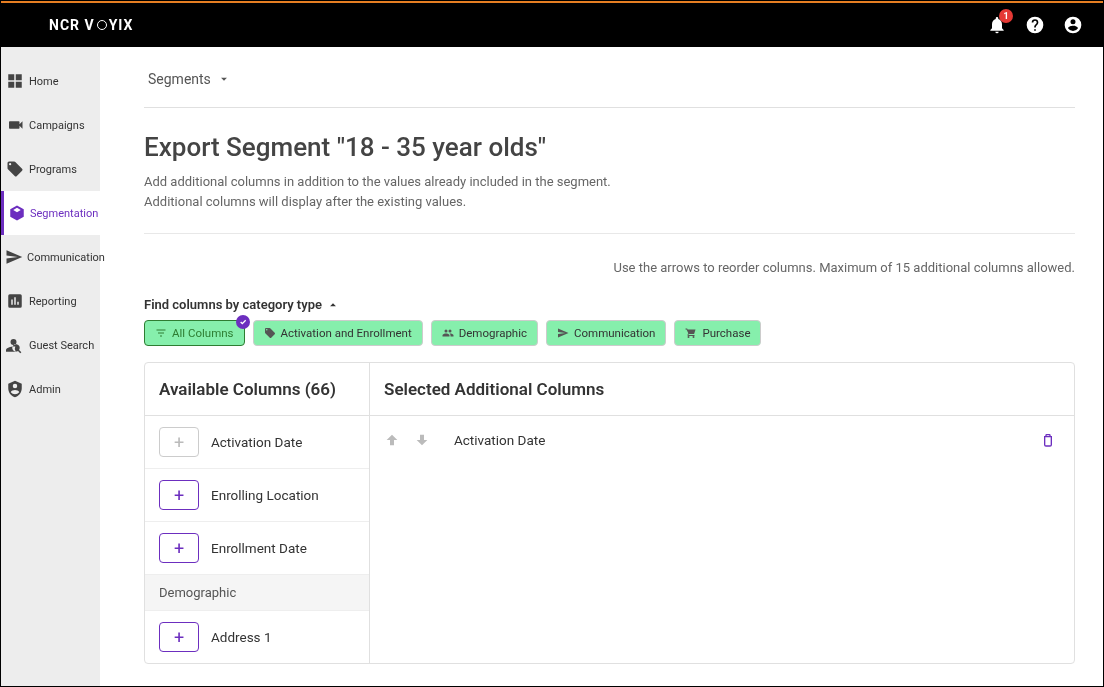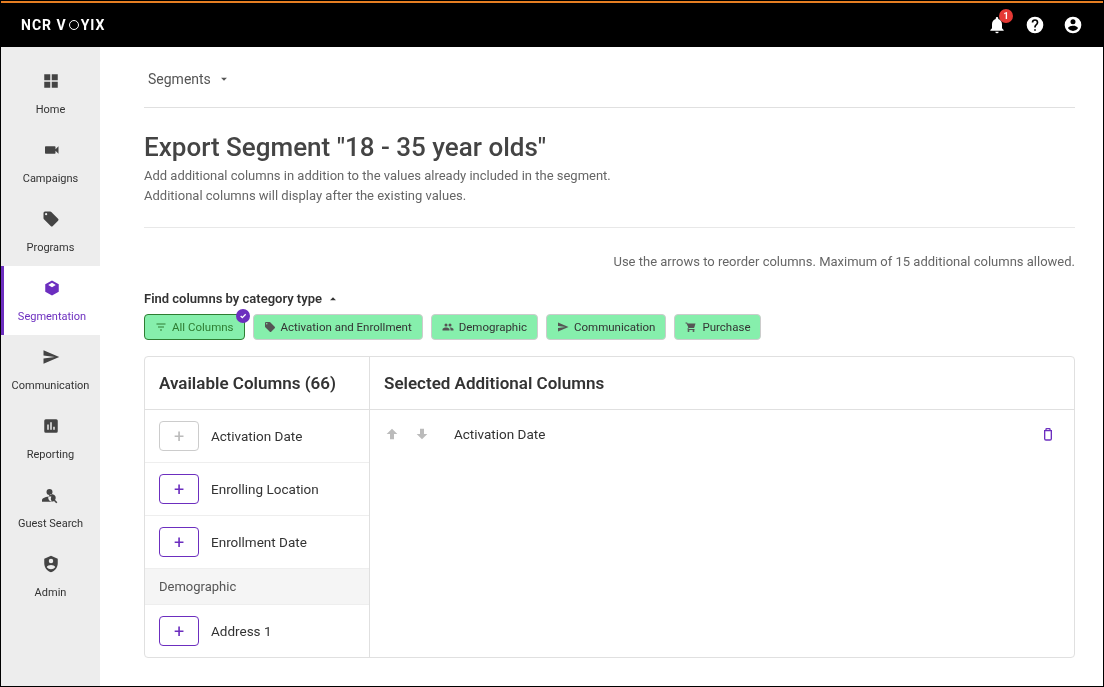--- a/index.html
+++ b/index.html
@@ -1,38 +1,38 @@
 <!DOCTYPE html>
 <html><head>
 <meta charset="utf-8">
 <style>
 * { box-sizing: border-box; margin: 0; padding: 0; }
 body { font-family: -apple-system, BlinkMacSystemFont, "Segoe UI", Roboto, Arial, sans-serif; background: #fff; width: 1104px; height: 687px; overflow: hidden; border: 1px solid #000; }
 
 
 .header { background: #000; height: 46px; display: flex; align-items: center; justify-content: space-between; padding: 0 20px; border-top: 2px solid #e67e22; }
-.logo { color: #fff; font-weight: 700; font-size: 14px; letter-spacing: 1px; display: flex; align-items: center; gap: 2px; }
+.logo { color: #fff; font-weight: 700; font-size: 14px; letter-spacing: 1px; display: flex; align-items: center; gap: 2px; margin-left: 28px; }
 .logo-gear { display: inline-block; width: 10px; height: 10px; border: 1.5px solid #fff; border-radius: 50%; position: relative; }
 .header-right { display: flex; align-items: center; gap: 18px; }
 .header-icon { color: #fff; position: relative; display: flex; align-items: center; justify-content: center; }
 .badge { position: absolute; top: -6px; right: -6px; background: #e53935; color: #fff; border-radius: 50%; width: 14px; height: 14px; font-size: 9px; display: flex; align-items: center; justify-content: center; font-weight: 700; }
 
 
 .layout { display: flex; height: calc(687px - 46px - 2px); }
 .sidebar { width: 99px; background: #ededed; padding-top: 12px; }
-.nav-item { display: flex; flex-direction: column; align-items: center; gap: 12px; padding: 12px 4px; cursor: pointer; font-size: 11px; color: #333; text-align: center; }
+.nav-item { display: flex; align-items: center; gap: 4px; padding: 12px 4px; cursor: pointer; font-size: 11px; color: #333; text-align: center; }
 .nav-item.active { background: #fff; color: #6c2ebf; border-left: 3px solid #6c2ebf; margin-left: -0px; }
 .nav-item.active .nav-label { color: #6c2ebf; }
 .nav-icon { width: 20px; height: 20px; display: flex; align-items: center; justify-content: center; }
 
 
 .main { flex: 1; padding: 0 28px 0 44px; overflow-y: auto; position: relative; }
 .breadcrumb { display: flex; align-items: center; gap: 6px; padding: 24px 0 20px 4px; color: #555; font-size: 14px; border-bottom: 1px solid #e0e0e0; }
 .page-title { font-size: 26px; color: #444; font-weight: 500; margin-top: 24px; }
-.page-desc { font-size: 13px; color: #666; margin-top: 4px; max-width: 470px; line-height: 1.5; }
+.page-desc { font-size: 13px; color: #666; margin-top: 10px; max-width: 470px; line-height: 1.5; }
 .section-wrap { margin-top: 22px; padding-top: 18px; border-top: 1px solid #e8e8e8; }
 .section-title { font-size: 20px; color: #444; font-weight: 500; }
 .section-desc { font-size: 13px; color: #666; margin-top: 8px; text-align: right; }
 .find-label { font-size: 13px; font-weight: 600; color: #333; margin-top: 22px; display: flex; align-items: center; gap: 4px; }
 
 
 .chips { display: flex; gap: 8px; margin-top: 8px; }
 .chip { display: flex; align-items: center; gap: 5px; padding: 5px 10px; border: 1px solid #ccc; border-radius: 4px; font-size: 11.5px; color: #333; background: #86efac; cursor: pointer; position: relative; }
 .chip.selected { border: 1.5px solid #2e7d32; color: #2e7d32; }
 .chip-check { position: absolute; top: -6px; right: -6px; width: 14px; height: 14px; background: #6c2ebf; border-radius: 50%; display: flex; align-items: center; justify-content: center; }

